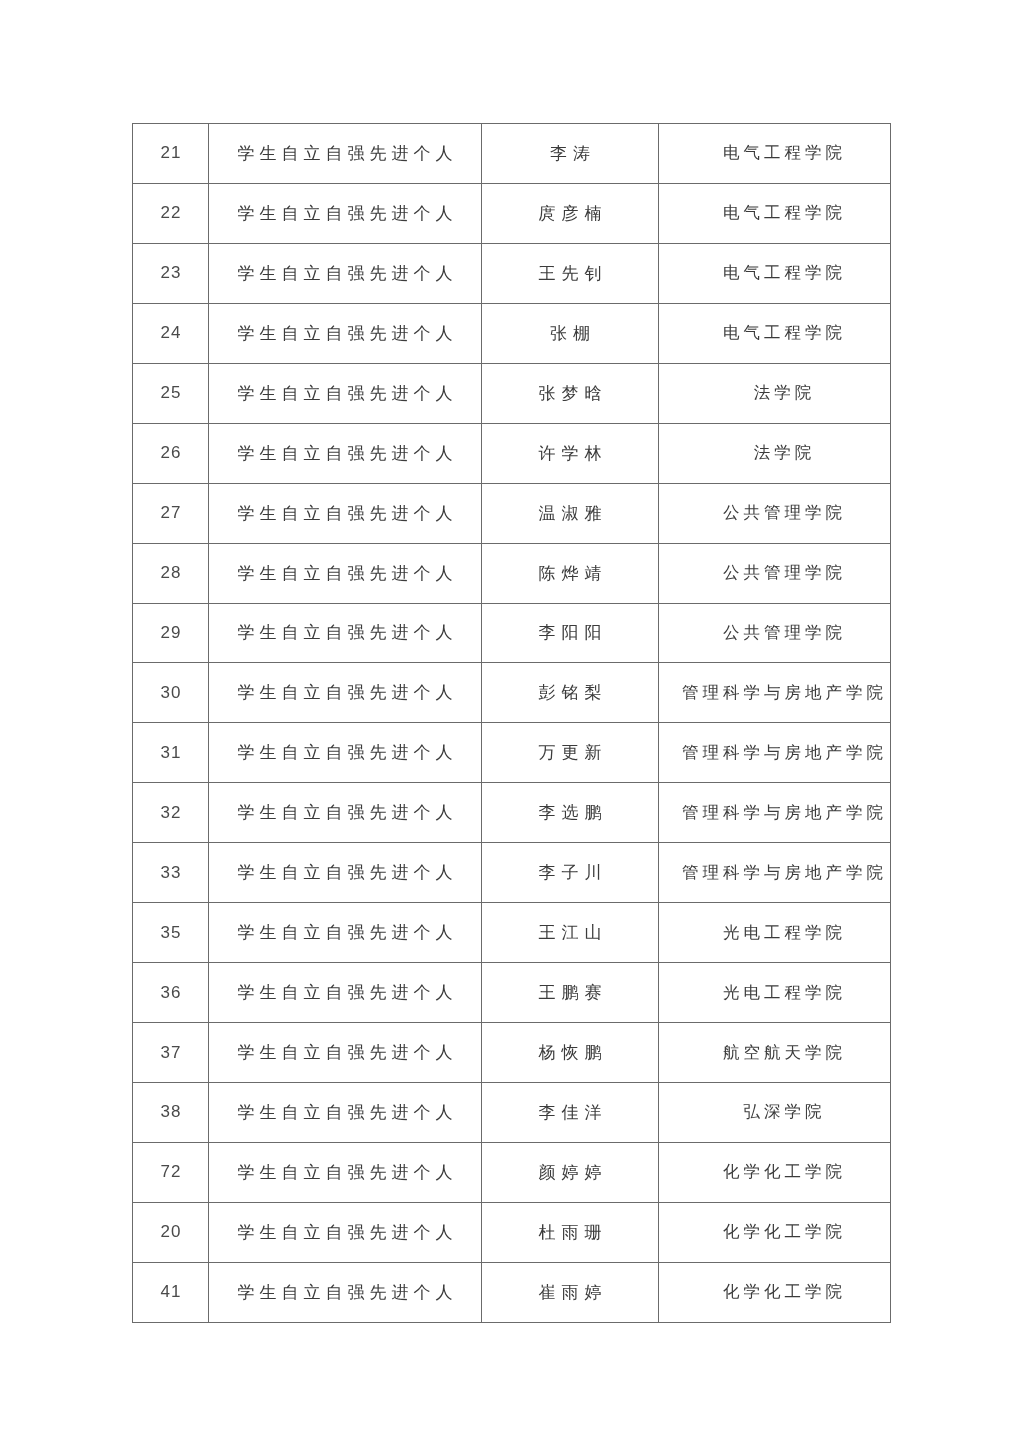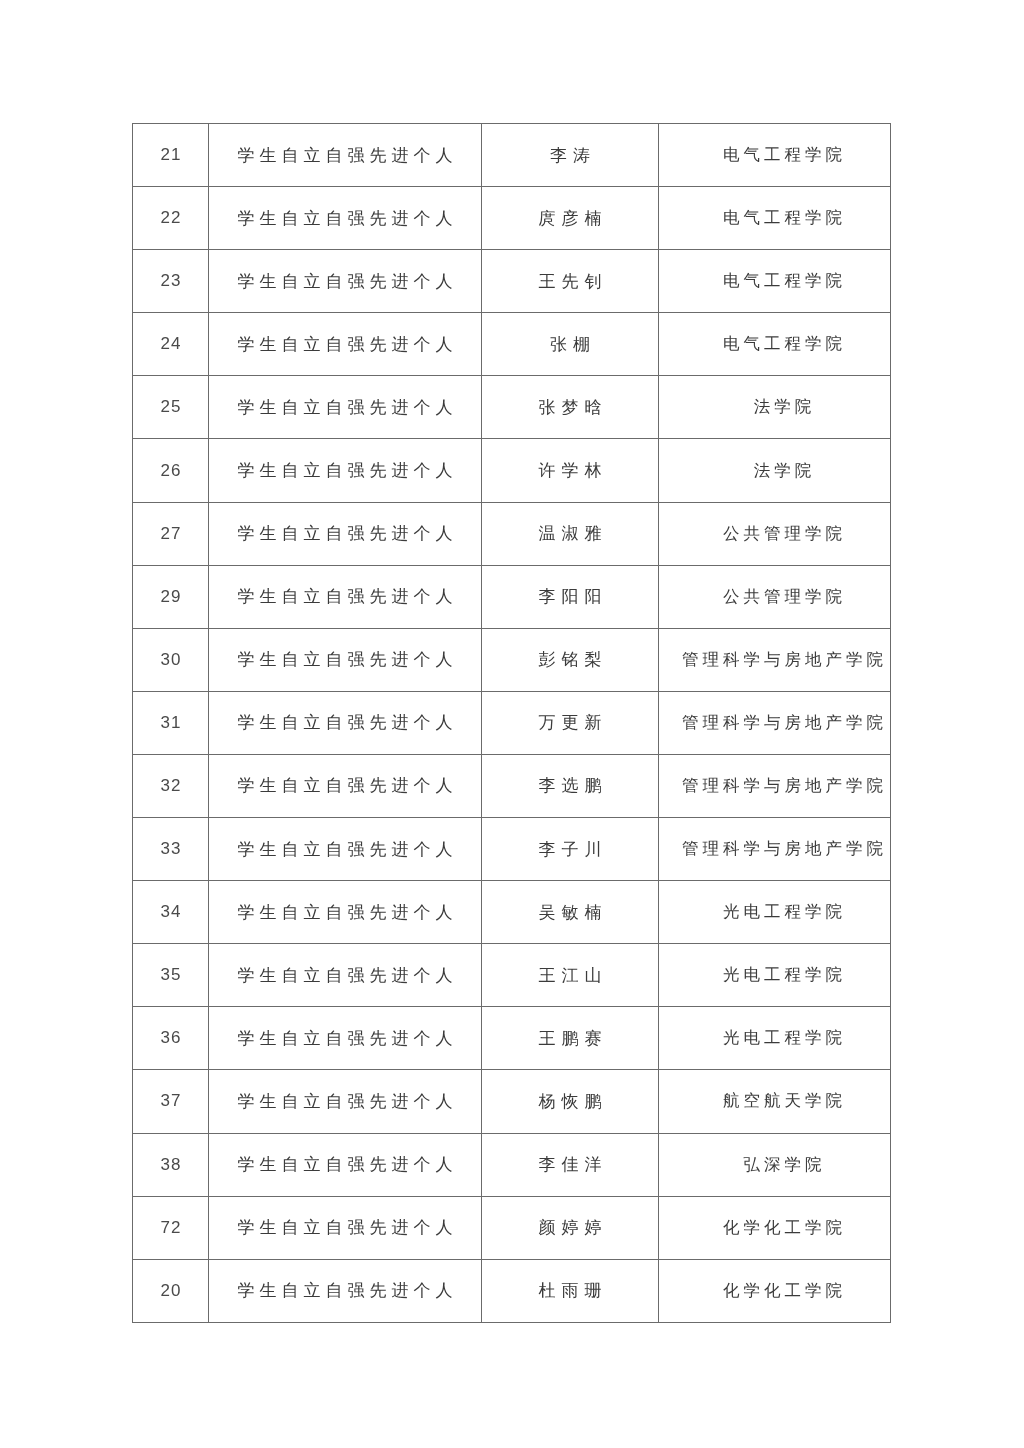--- a/index.html
+++ b/index.html
@@ -108,20 +108,26 @@
     <td class="c-college">法学院</td>
   </tr>
 
   <tr>
     <td class="c-no">27</td>
     <td class="c-award">学生自立自强先进个人</td>
     <td class="c-name">温淑雅</td>
     <td class="c-college">公共管理学院</td>
   </tr>
 
+  <tr>
+    <td class="c-no">28</td>
+    <td class="c-award">学生自立自强先进个人</td>
+    <td class="c-name">陈烨靖</td>
+    <td class="c-college">公共管理学院</td>
+  </tr>
 
   <tr>
     <td class="c-no">29</td>
     <td class="c-award">学生自立自强先进个人</td>
     <td class="c-name">李阳阳</td>
     <td class="c-college">公共管理学院</td>
   </tr>
 
   <tr>
     <td class="c-no">30</td>
@@ -144,26 +150,20 @@
     <td class="c-college">管理科学与房地产学院</td>
   </tr>
 
   <tr>
     <td class="c-no">33</td>
     <td class="c-award">学生自立自强先进个人</td>
     <td class="c-name">李子川</td>
     <td class="c-college">管理科学与房地产学院</td>
   </tr>
 
-  <tr>
-    <td class="c-no">34</td>
-    <td class="c-award">学生自立自强先进个人</td>
-    <td class="c-name">吴敏楠</td>
-    <td class="c-college">光电工程学院</td>
-  </tr>
 
   <tr>
     <td class="c-no">35</td>
     <td class="c-award">学生自立自强先进个人</td>
     <td class="c-name">王江山</td>
     <td class="c-college">光电工程学院</td>
   </tr>
 
   <tr>
     <td class="c-no">36</td>
@@ -193,15 +193,21 @@
     <td class="c-college">化学化工学院</td>
   </tr>
 
   <tr>
     <td class="c-no">20</td>
     <td class="c-award">学生自立自强先进个人</td>
     <td class="c-name">杜雨珊</td>
     <td class="c-college">化学化工学院</td>
   </tr>
 
+  <tr>
+    <td class="c-no">41</td>
+    <td class="c-award">学生自立自强先进个人</td>
+    <td class="c-name">崔雨婷</td>
+    <td class="c-college">化学化工学院</td>
+  </tr>
 </tbody>
   </table>
 </div>
 
 </body></html>

